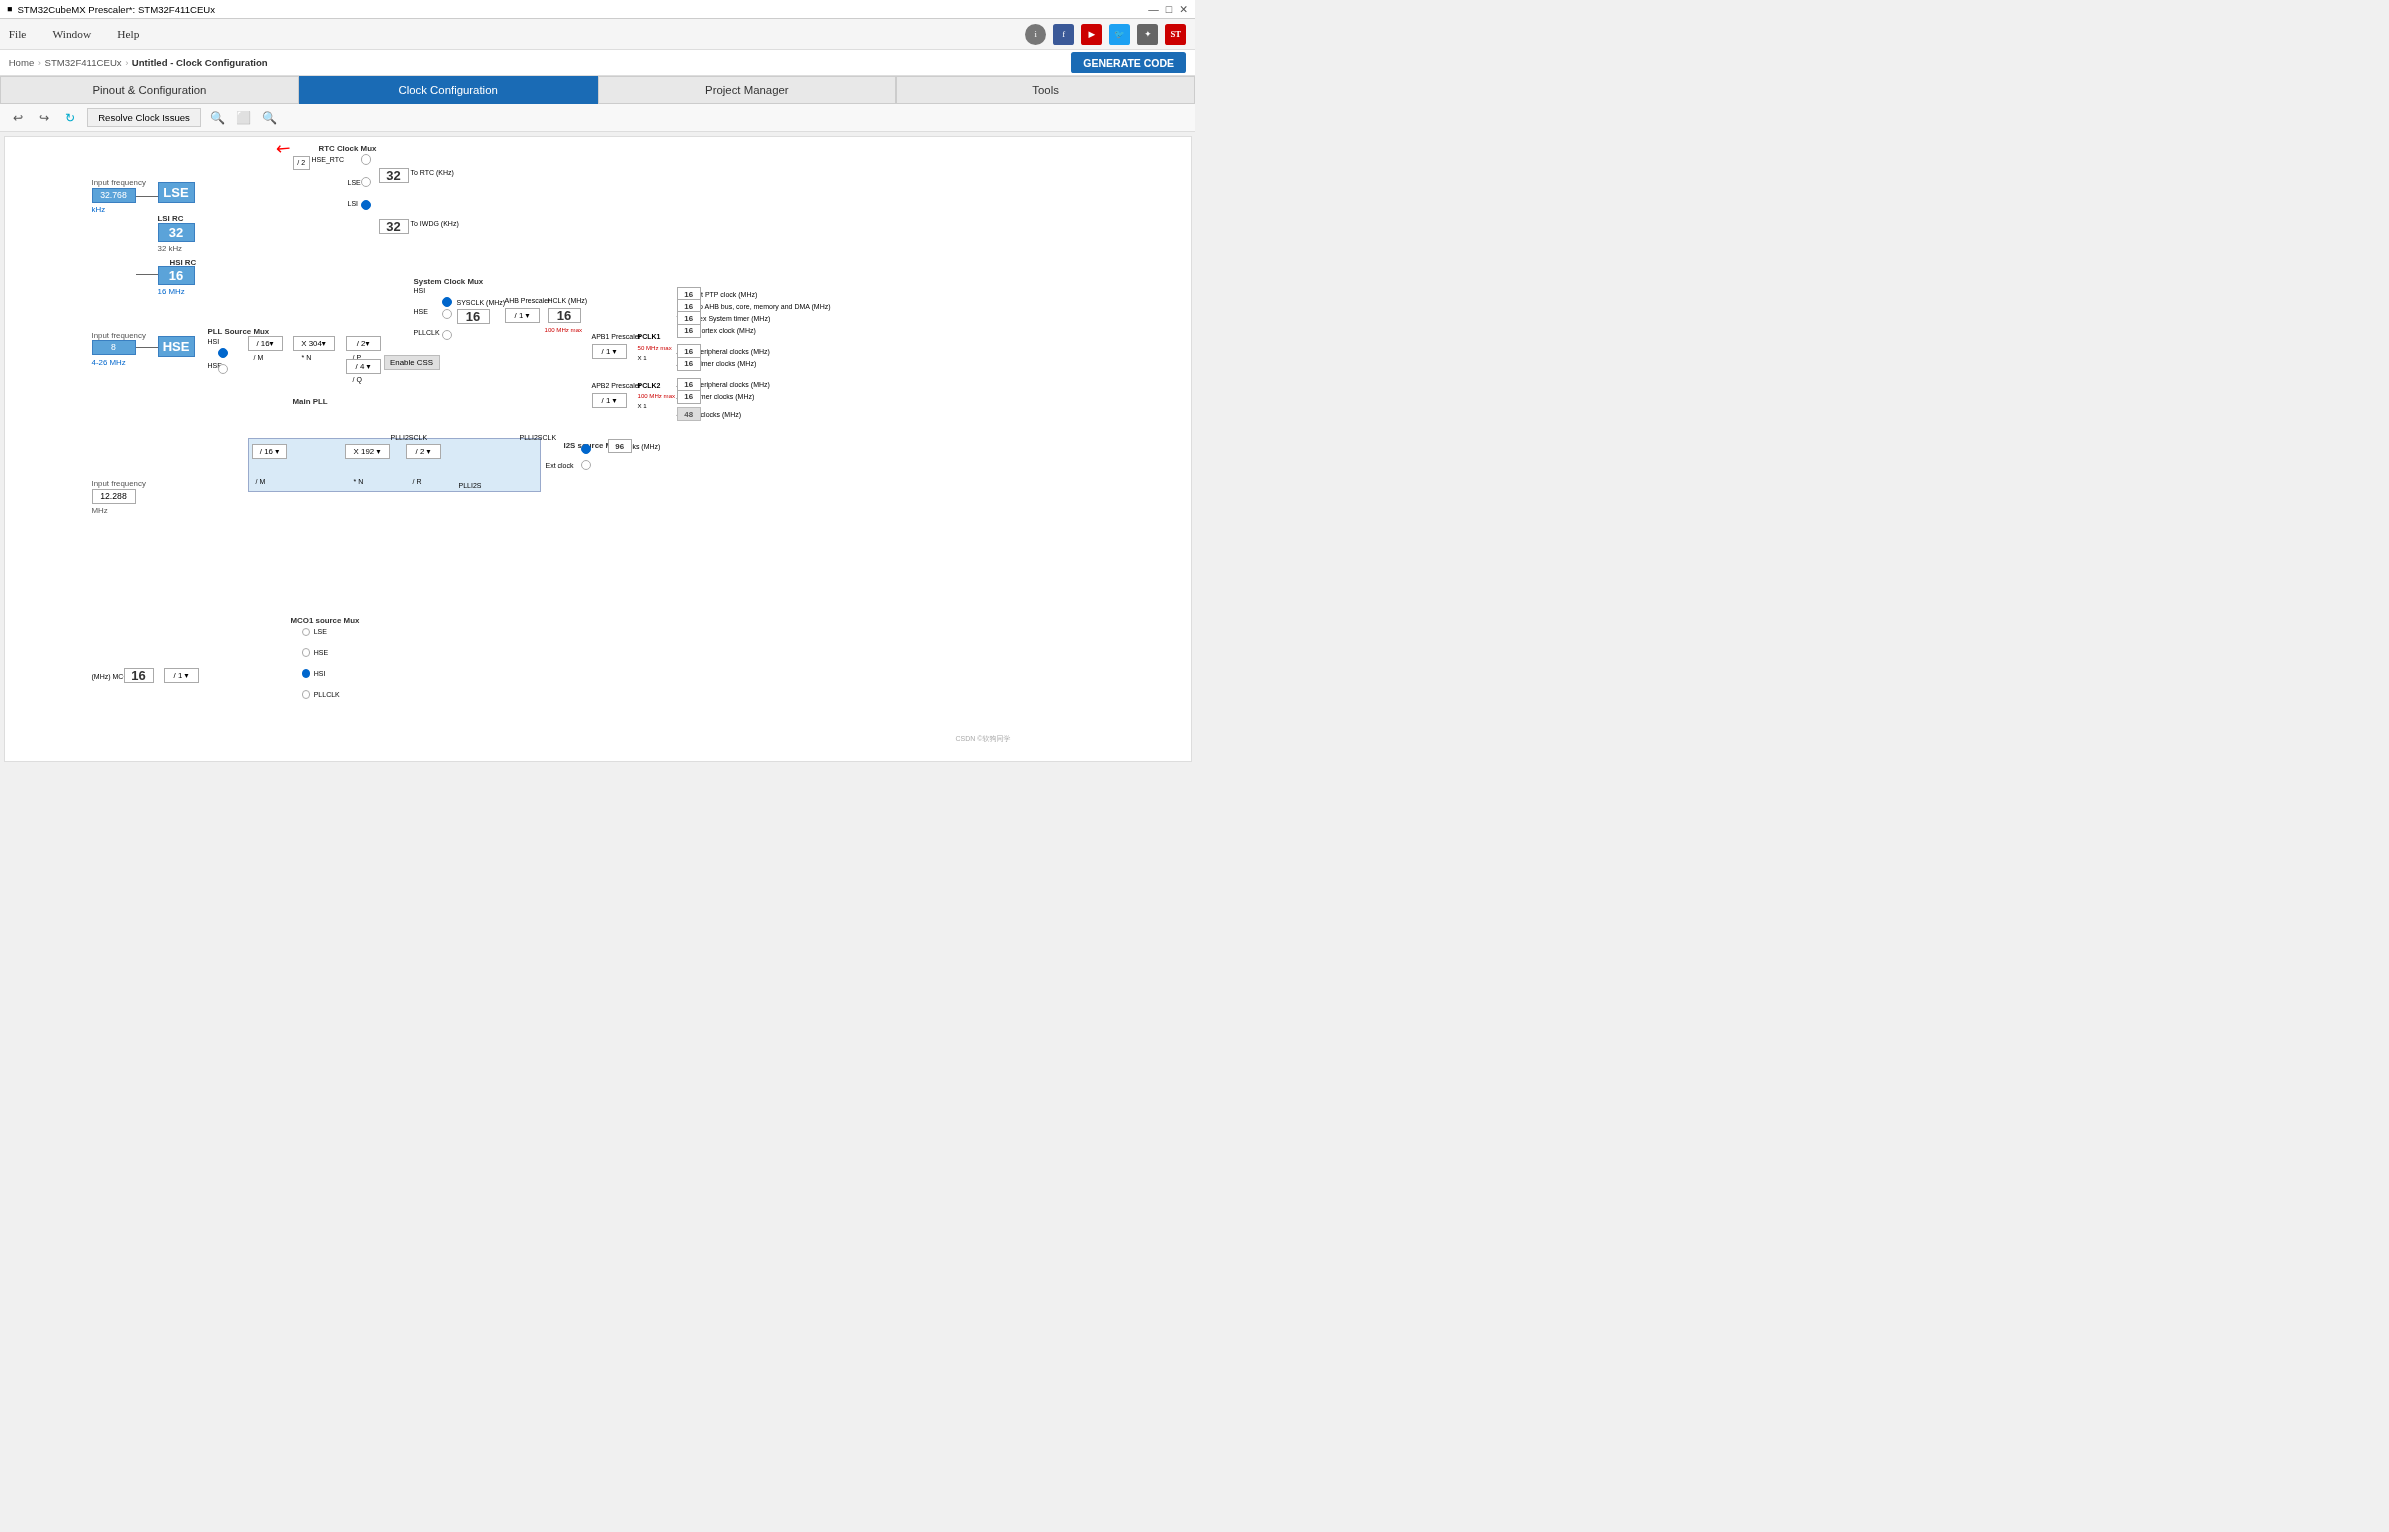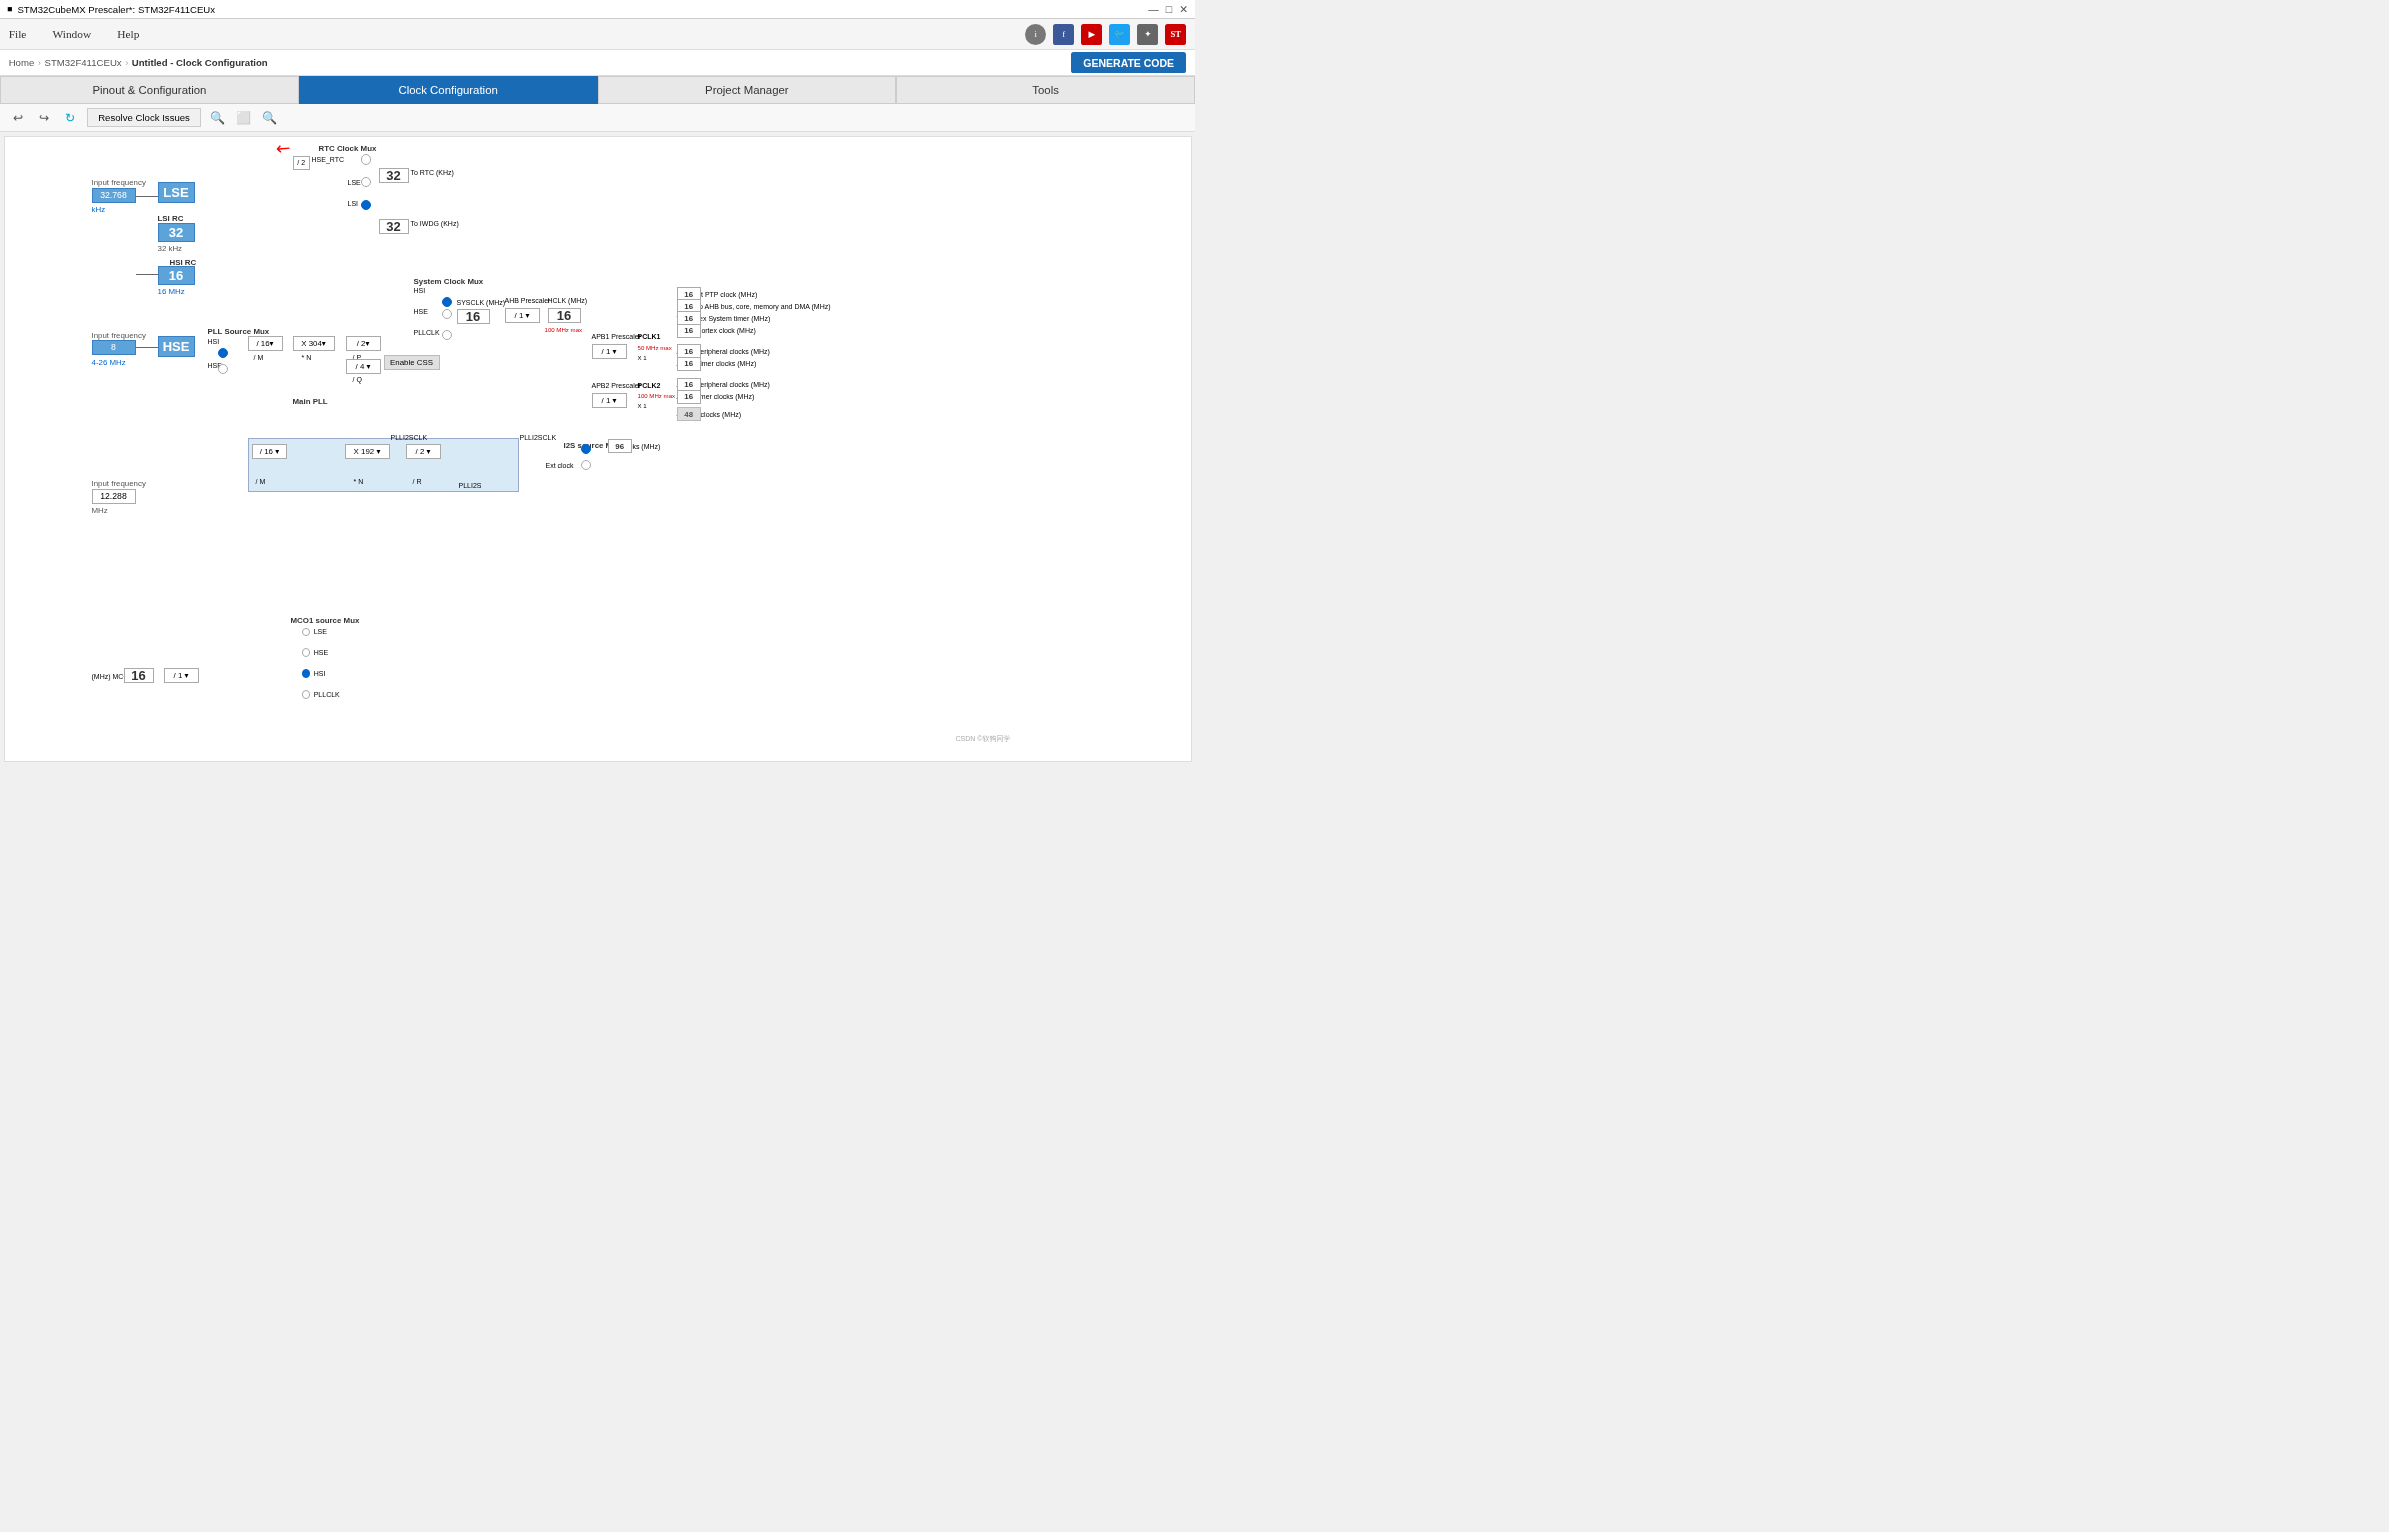--- a/index.html
+++ b/index.html
@@ -268,21 +268,21 @@
         <div style="display:flex;align-items:center;gap:3.5px;">
           <div class="clk-box output" style="width:24.5px;height:14px;font-size:7.9px;">16</div>
           <span style="font-size:7px;">APB2 timer clocks (MHz)</span>
         </div>
         <div style="display:flex;align-items:center;gap:3.5px;margin-top:5.2px;">
           <div class="clk-box gray" style="width:24.5px;height:14px;font-size:7.9px;color:#555;background:#ddd;">48</div>
           <span style="font-size:7px;">48MHz clocks (MHz)</span>
         </div>
       </div>
 
-      <div class="pll-section" style="top:301px;left:243px;width:271px;height:54px;background:#d9eaf7;">
+      <div class="pll-section" style="top:301px;left:243px;width:293px;height:54px;background:#d9eaf7;">
         
         <div class="select-box" style="position:relative;top:5.2px;left:3.5px;width:35px;height:15.7px;display:inline-flex;">/ 16 ▾</div>
         <div style="position:absolute;bottom:5.2px;left:7px;font-size:7px;">/ M</div>
         
         <div class="select-box" style="position:absolute;top:5.2px;left:96px;width:45px;height:15.7px;">X 192 ▾</div>
         <div style="position:absolute;bottom:5.2px;left:105px;font-size:7px;">* N</div>
         
         <div class="select-box" style="position:absolute;top:5.2px;left:157px;width:35px;height:15.7px;">/ 2 ▾</div>
         <div style="position:absolute;bottom:5.2px;left:164px;font-size:7px;">/ R</div>
         

